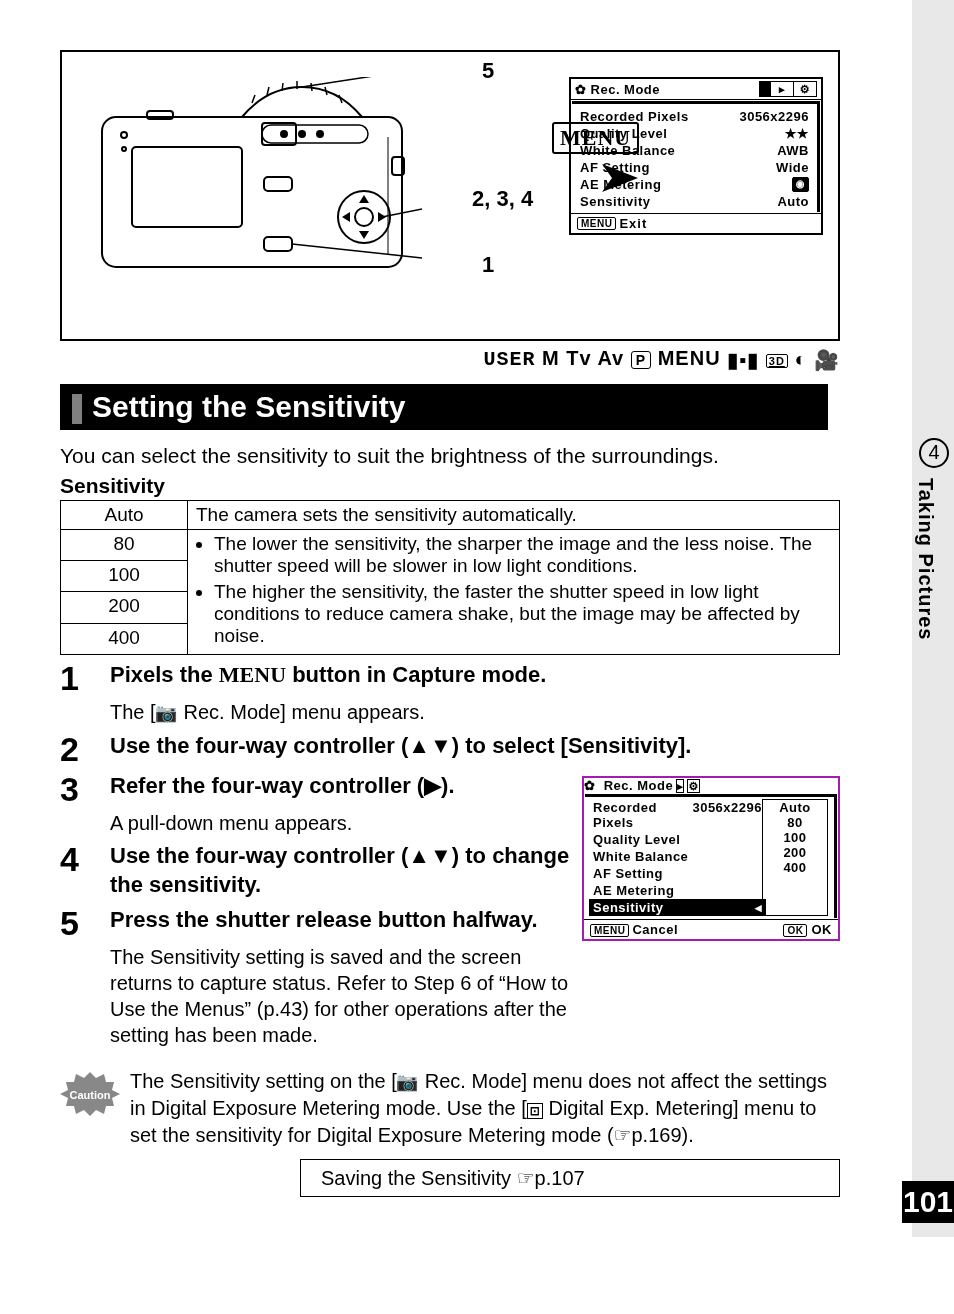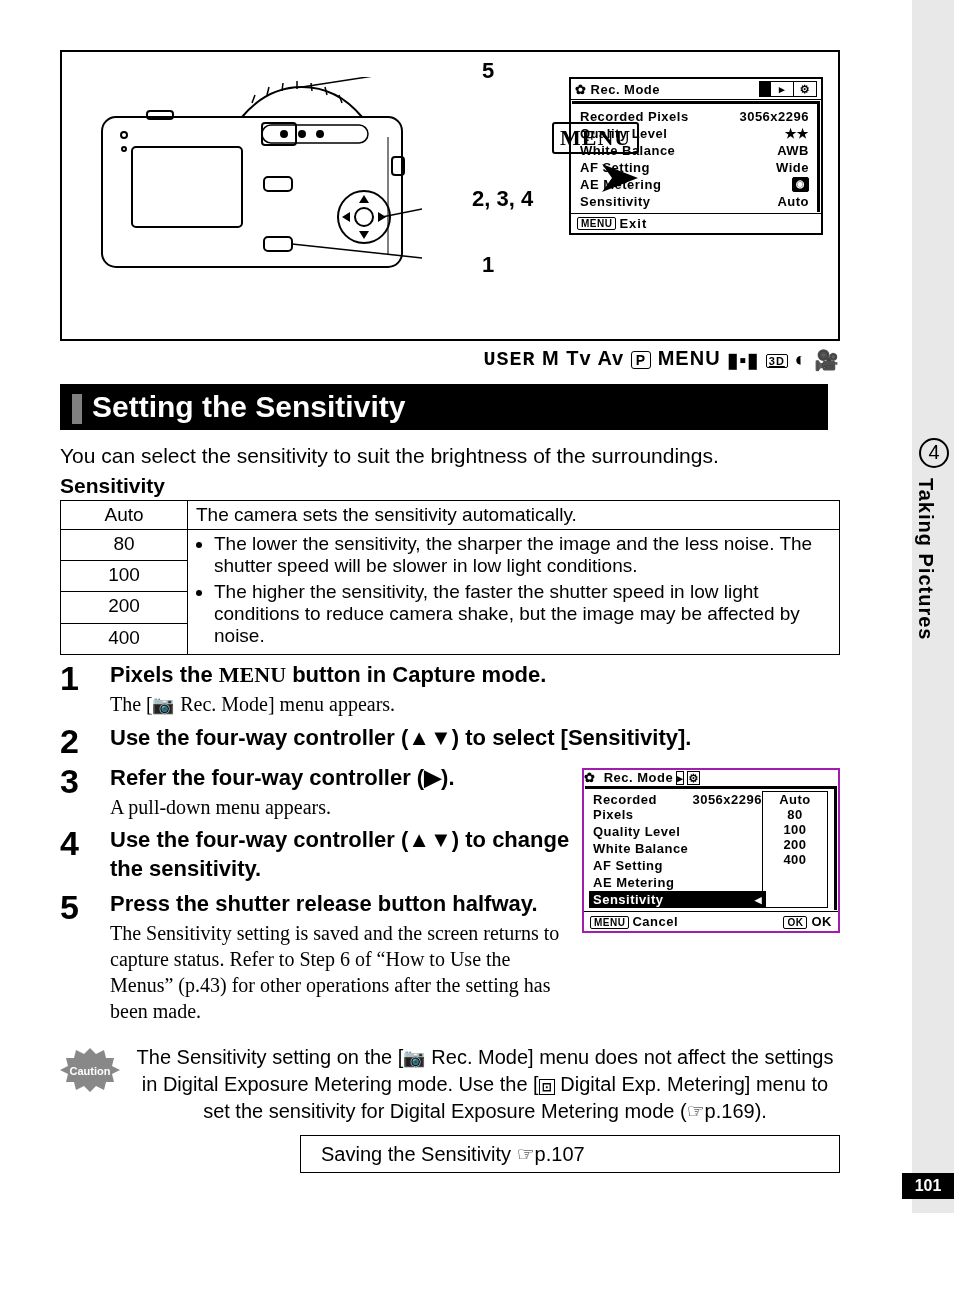--- a/index.html
+++ b/index.html
@@ -149,23 +149,22 @@
     flex-shrink:0;
   }
   .step .body { flex:1; }
   .step .title {
     font-size: 22px;
     font-weight: bold;
     line-height: 1.3;
   }
   .step .desc {
     font-size: 20px;
-    margin-top: 2px;
+    margin-top: 10px;
     line-height: 1.3;
-    font-family: Liberation Serif, serif;
   }
   .menu-inline {
     font-family: "Times New Roman", serif;
     font-weight: bold;
     font-size: 22px;
   }
   .cam-icon { font-size:18px; }
   
   .lcd2 {
     float: right;
@@ -186,21 +185,21 @@
   
   .caution-row { display:flex; margin:14px 0 10px 0; align-items:flex-start;}
   .caution-star {
     width:60px; height:44px;
     position:relative;
     flex-shrink:0;
     margin-right:10px;
     margin-top:4px;
   }
   .caution-star svg { width:60px; height:44px;}
-  .caution-text { font-size:20px; line-height:1.35;text-align:center; }
+  .caution-text { font-size:20px; line-height:1.35; }
   .dem-icon { border:1.5px solid #000; padding:0 2px; font-size:12px; font-weight:bold;}
   .ref-box {
     border:1px solid #000;
     padding:6px 20px;
     font-size:20px;
     margin:8px auto 0 auto;
     width:fit-content;
     margin-left:240px;
     width:540px;
     box-sizing:border-box;
@@ -226,21 +225,21 @@
     font-size:20px;
     letter-spacing:1px;
   }
   .page-num {
     position:absolute;
     right:0; bottom:14px;
     background:#000;
     color:#fff;
     width:52px;
     text-align:center;
-    font-size:16px;
+    font-size:30px;
     font-weight:bold;
     padding:4px 0;
   }
   .side-gray {
     position:absolute;
     right:0; top:0;
     width:42px;
     height:1314px;
     background:#e8e8e8;
     z-index:-1;

